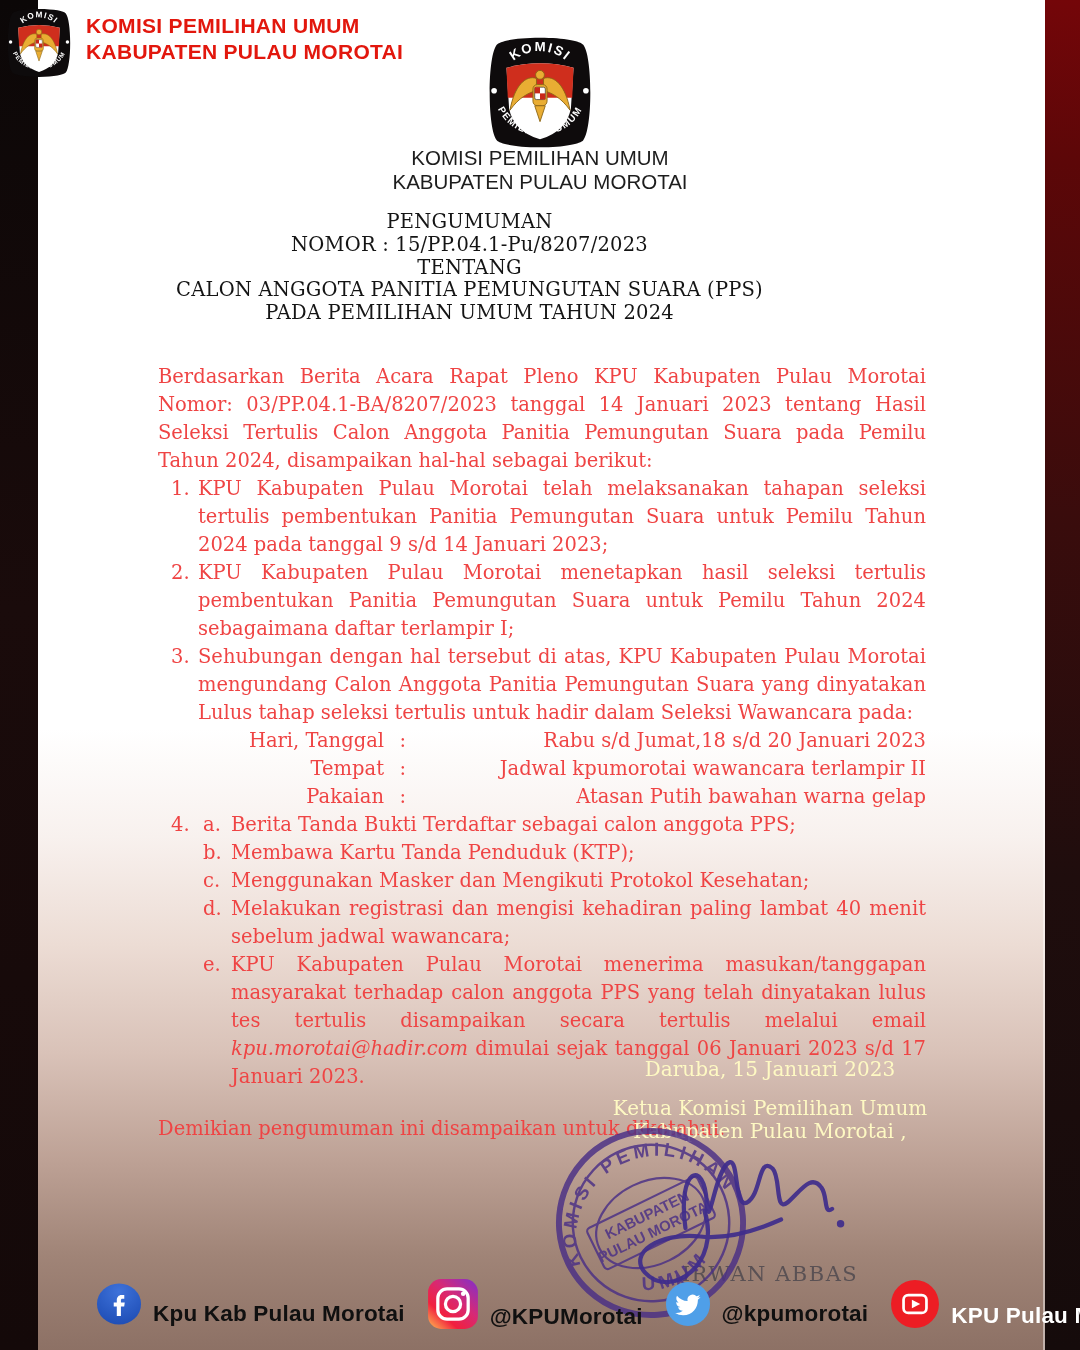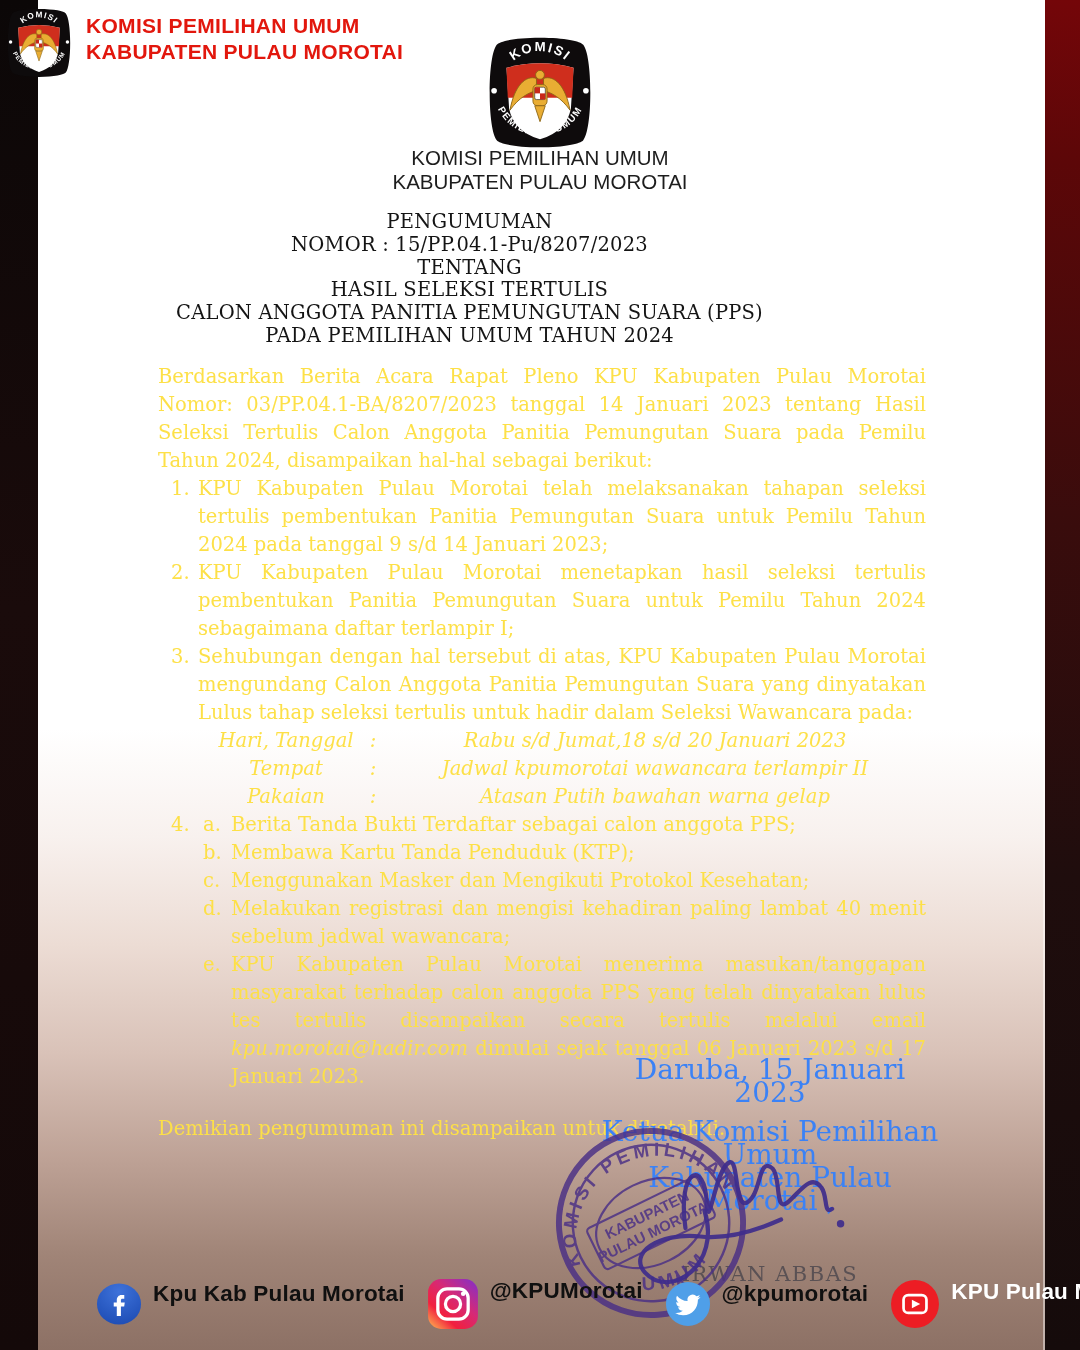--- a/index.html
+++ b/index.html
@@ -37,56 +37,56 @@
     font-family:"Liberation Sans", sans-serif; font-size:20.5px; line-height:24px; color:#1d1d1d;
   }
   
   .titleblock {
     position:absolute; left:0; top:211px; width:939px; text-align:center;
     font-size:19.5px; line-height:22.8px; color:#141414; letter-spacing:.2px;
   }
   
   .content {
     position:absolute; left:158px; top:363px; width:768px;
-    font-size:19.5px; line-height:28px; color:#fde047; text-align:justify;
+    font-size:19.5px; line-height:28px; color:#ef4444; text-align:justify;
   }
   .oli { display:flex; }
   .oli .n { flex:0 0 40px; padding-left:13px; }
   .oli .t { flex:1; text-align:justify; }
-  .detail-row { display:flex; margin-left:12px; text-align:center;font-style:italic; }
+  .detail-row { display:flex; margin-left:34px; text-align:right; }
   .detail-row .dl { flex:0 0 152px; }
   .detail-row .dc { flex:0 0 22px; }
   .detail-row .dv { flex:1; }
   .sub { display:flex; }
   .sub .l { flex:0 0 28px; margin-left:5px; }
   .sub .t { flex:1; text-align:justify; }
   .email { font-style:italic; }
   .closing { margin-top:24px; text-align:left; }
   
   .sig-block {
     position:absolute; left:600px; top:1058px; width:340px; text-align:center;
-    font-size:28px; line-height:23px; color:#3b82f6;
+    font-size:20px; line-height:23px; color:#fef9c3;
   }
   .sig-block .place { margin-bottom:16px; }
   .sig-name {
     position:absolute; left:600px; top:1262px; width:340px; text-align:center;
     font-size:21px; letter-spacing:1.5px; color:#5a5154; z-index:4;
   }
   .stamp {
     position:absolute; left:552px; top:1124px; width:198px; height:198px;
     transform:rotate(-26deg); opacity:.82; z-index:5;
   }
   .sig-scribble { position:absolute; left:596px; top:1126px; width:300px; height:170px; z-index:6; opacity:.92; }
   
   .footer {
     position:absolute; left:96px; top:1276px; width:950px; height:56px;
     display:flex; align-items:center; z-index:10;
     font-family:"Liberation Sans", sans-serif; font-weight:800; font-size:22.5px; color:#101010;
   }
-  .soc { display:flex; align-items:flex-start; }
+  .soc { display:flex; align-items:flex-end; }
   .soc .lbl { margin-left:11px; margin-right:22px; letter-spacing:.2px; white-space:nowrap; }
   .lbl-white { color:#ffffff; }
   .ic { display:block; }
 </style>
 </head>
 <body>
 
 <div class="canvas">
 
   <div class="strip-left"></div>
@@ -158,21 +158,20 @@
 
   <div class="letterhead">
     <div>KOMISI PEMILIHAN UMUM</div>
     <div>KABUPATEN PULAU MOROTAI</div>
   </div>
 
   <div class="titleblock">
     <div>PENGUMUMAN</div>
     <div>NOMOR :  15/PP.04.1-Pu/8207/2023</div>
     <div>TENTANG</div>
-    <div>HASIL SELEKSI TERTULIS</div>
     <div>CALON ANGGOTA PANITIA PEMUNGUTAN SUARA (PPS)</div>
     <div>PADA PEMILIHAN UMUM TAHUN 2024</div>
   </div>
 
   <div class="content">
     <div class="intro">Berdasarkan Berita Acara Rapat Pleno KPU Kabupaten Pulau Morotai Nomor: 03/PP.04.1-BA/8207/2023 tanggal 14 Januari 2023 tentang Hasil Seleksi Tertulis Calon Anggota Panitia Pemungutan Suara pada Pemilu Tahun 2024, disampaikan hal-hal sebagai berikut:</div>
 
     <div class="oli">
       <div class="n">1.</div>
       <div class="t">KPU Kabupaten Pulau Morotai telah melaksanakan tahapan seleksi tertulis pembentukan Panitia Pemungutan Suara untuk Pemilu Tahun 2024 pada tanggal 9 s/d 14 Januari 2023;</div>

